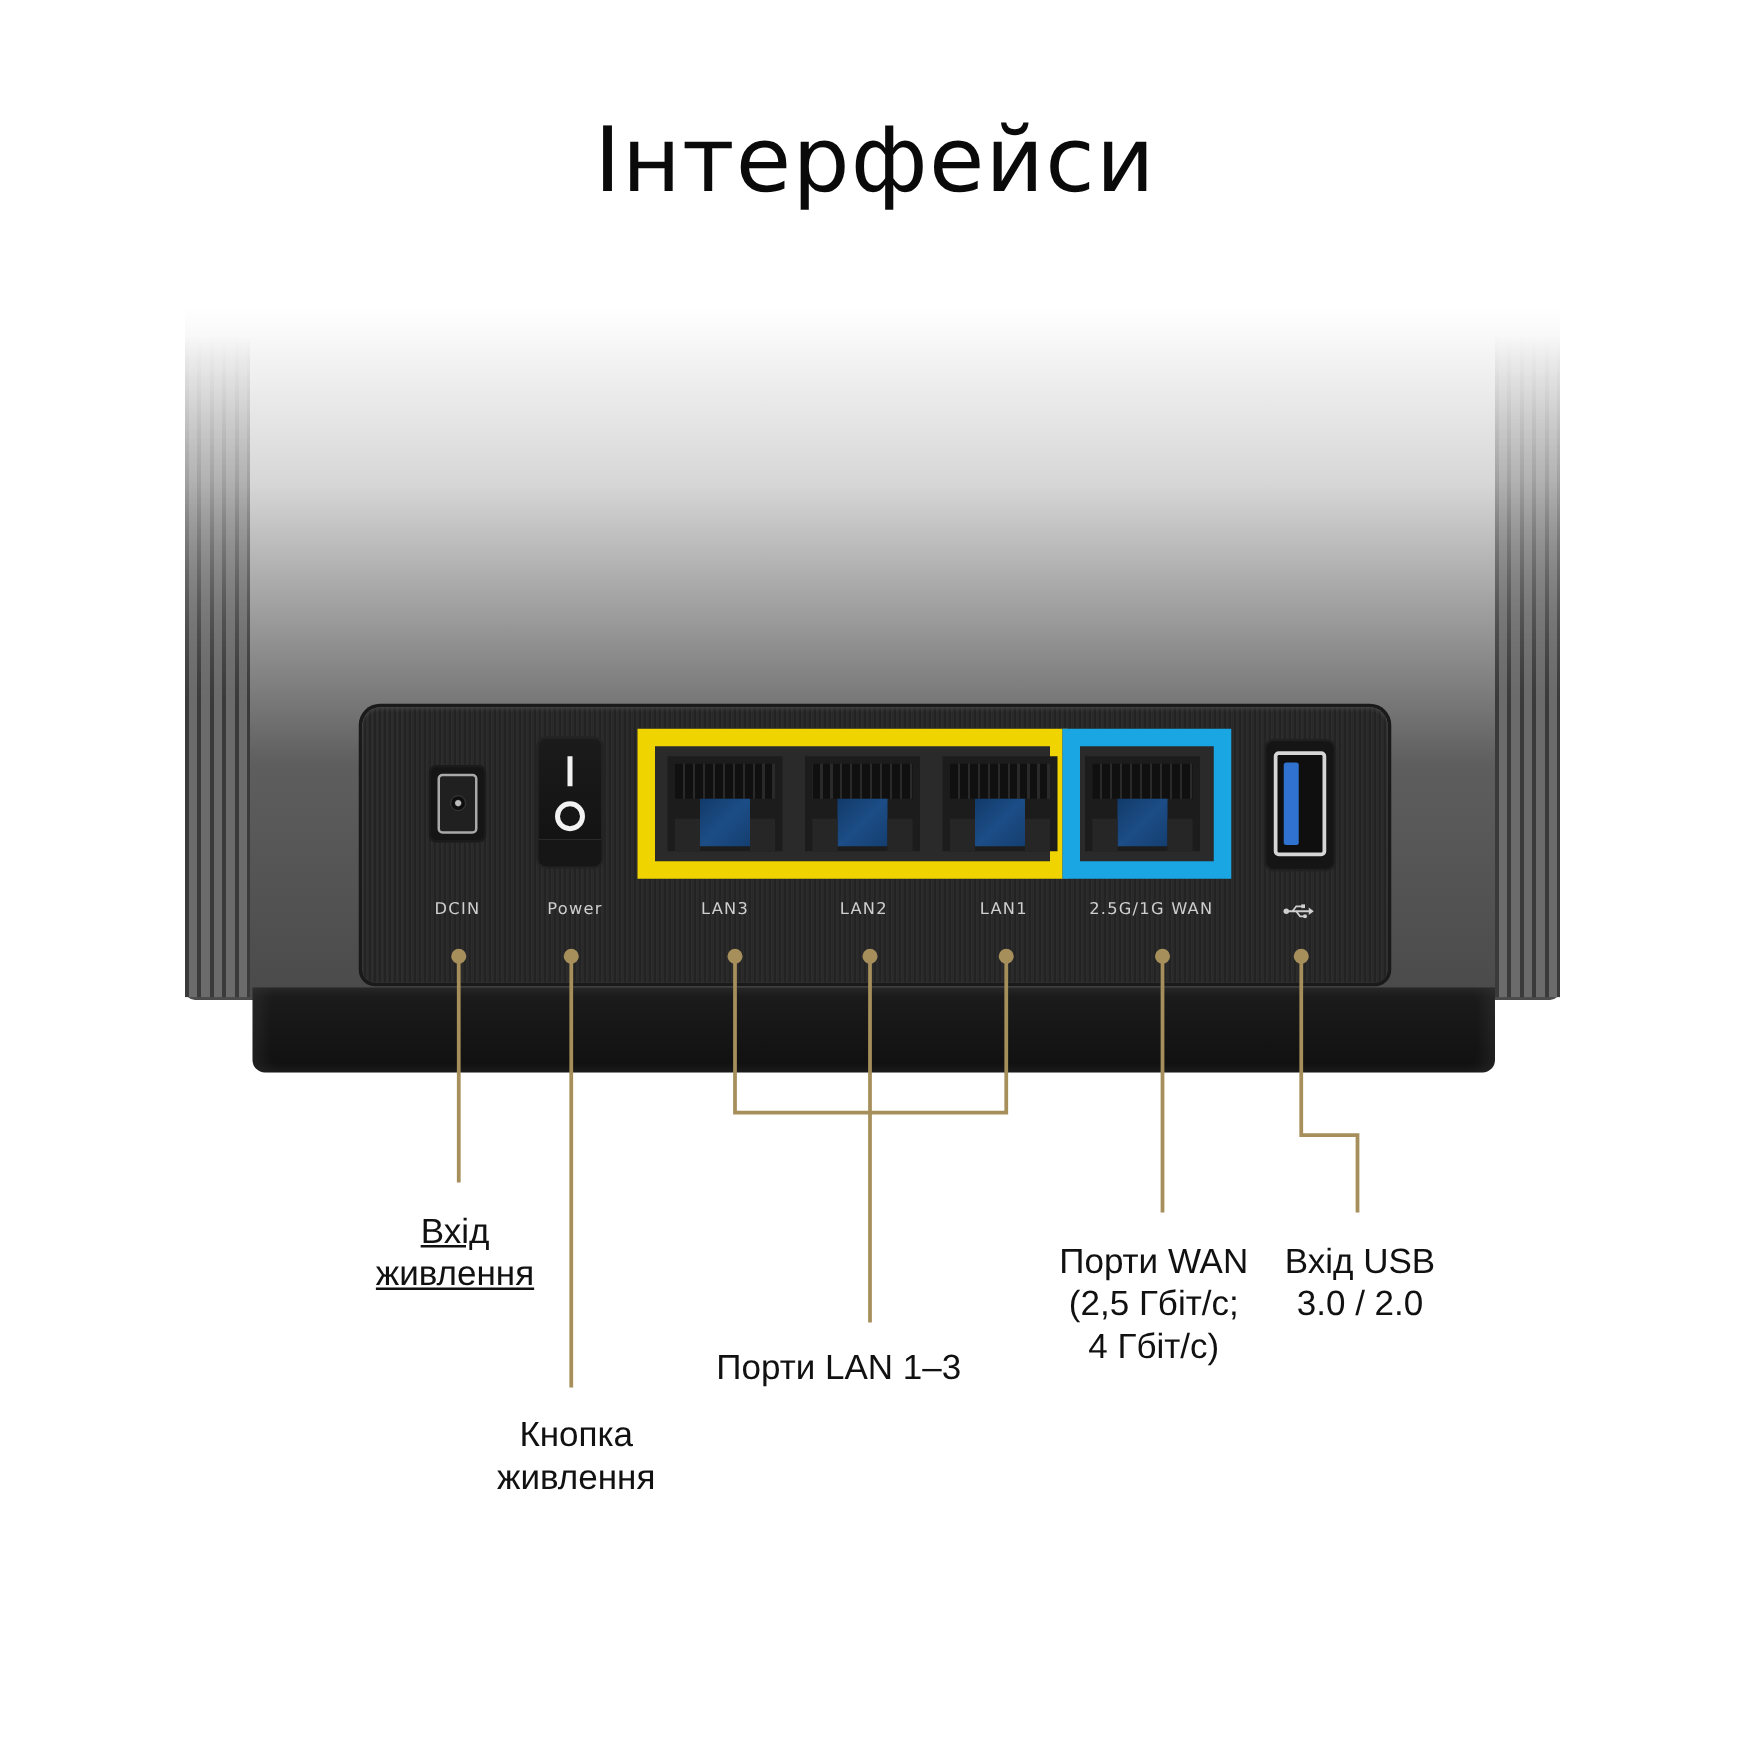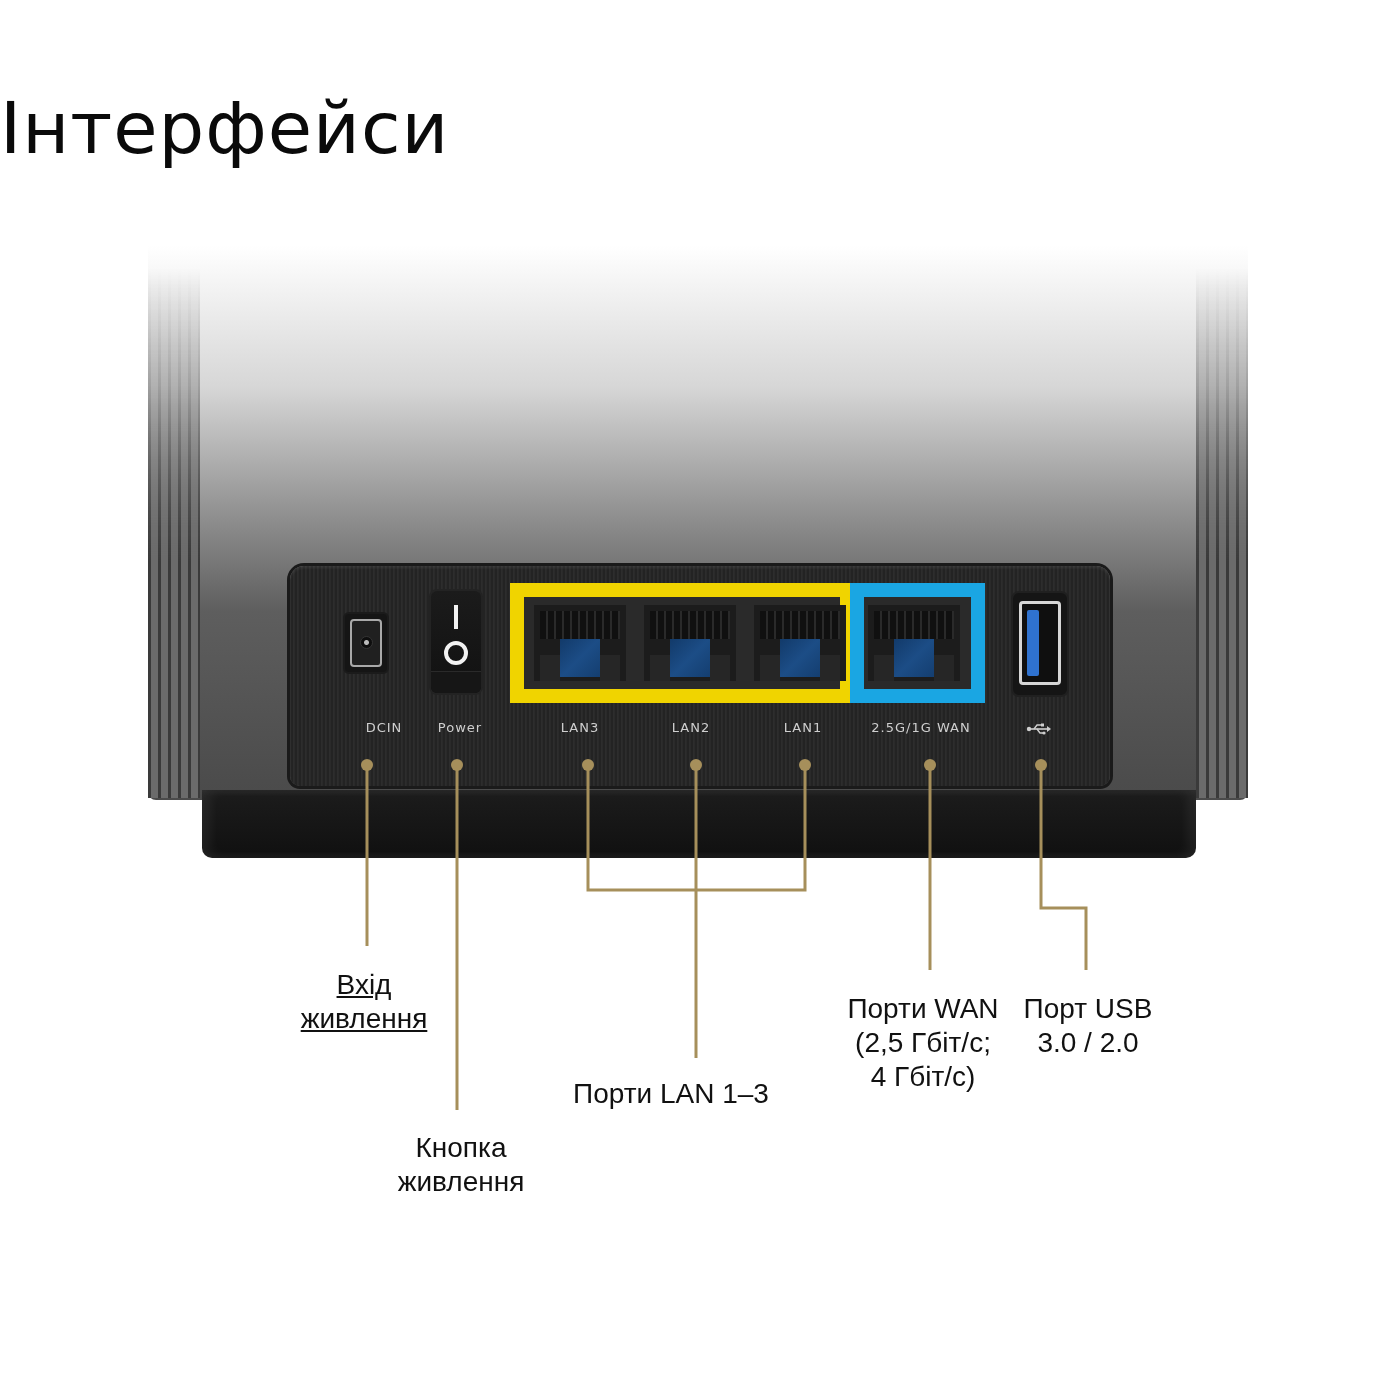--- a/index.html
+++ b/index.html
@@ -1,21 +1,21 @@
 <!DOCTYPE html>
 <html><head>
   <meta charset="utf-8">
   <style>
     * { box-sizing: border-box; margin: 0; padding: 0; }
     html, body { width: 1400px; height: 1400px; background: #ffffff; overflow: hidden; }
     body { position: relative; font-family: "Liberation Sans", "DejaVu Sans", sans-serif; color: #111; }
 
     .title {
       position: absolute; left: 0; top: 86px; width: 1400px;
-      text-align: left; font-size: 72px; font-weight: 400; letter-spacing: 1px; color: #0a0a0a;
+      text-align: center; font-size: 72px; font-weight: 400; letter-spacing: 1px; color: #0a0a0a;
       font-family: "DejaVu Sans", "Liberation Sans", sans-serif;
     }
 
     
     .device-body {
       position: absolute; left: 148px; top: 210px; width: 1100px; height: 590px;
       background: linear-gradient(to bottom, rgba(255,255,255,1) 0%, rgba(255,255,255,1) 6%, rgba(210,210,210,0.9) 30%, #8f8f8f 52%, #5e5e5e 68%, #4a4a4a 100%);
       border-radius: 0 0 8px 8px;
     }
     .fins-left, .fins-right {
@@ -165,21 +165,21 @@
       <div class="rj45-shoulder-r"></div>
     </div>
   </div>
 
   <div class="usb">
     <div class="usb-shell">
       <div class="usb-tongue"></div>
     </div>
   </div>
 
-  <div class="port-label" style="left:384px;">DCIN</div>
+  <div class="port-label" style="left:366px;">DCIN</div>
   <div class="port-label" style="left:460px;">Power</div>
   <div class="port-label" style="left:580px;">LAN3</div>
   <div class="port-label" style="left:691px;">LAN2</div>
   <div class="port-label" style="left:803px;text-align:center;">LAN1</div>
   <div class="port-label" style="left:921px;">2.5G/1G WAN</div>
   <svg style="position:absolute; left:1026px; top:722px;" width="26" height="14" viewBox="0 0 26 14">
     <circle cx="3" cy="7" r="2.2" fill="#cfcfcf"></circle>
     <line x1="4" y1="7" x2="22" y2="7" stroke="#cfcfcf" stroke-width="1.6"></line>
     <polygon points="21,4 25,7 21,10" fill="#cfcfcf"></polygon>
     <polyline points="8,7 11,3 16,3" fill="none" stroke="#cfcfcf" stroke-width="1.4"></polyline>
@@ -223,15 +223,15 @@
   <div>Порти LAN 1–3</div>
 </div>
 
 <div class="callout" style="left:923px; top:992px;">
   <div>Порти WAN</div>
   <div>(2,5 Гбіт/с;</div>
   <div>4 Гбіт/с)</div>
 </div>
 
 <div class="callout" style="left:1088px; top:992px;">
-  <div>Порт USB</div>
+  <div>Вхід USB</div>
   <div>3.0 / 2.0</div>
 </div>
 
 </body></html>

